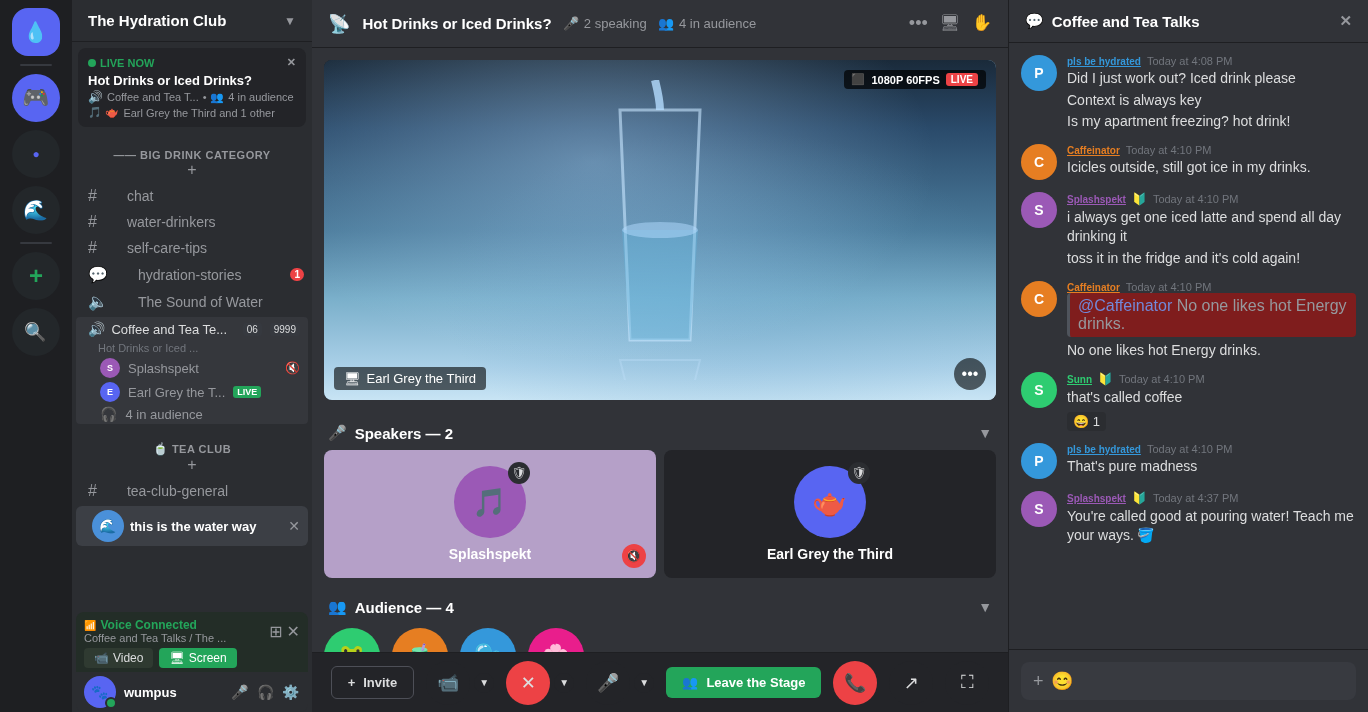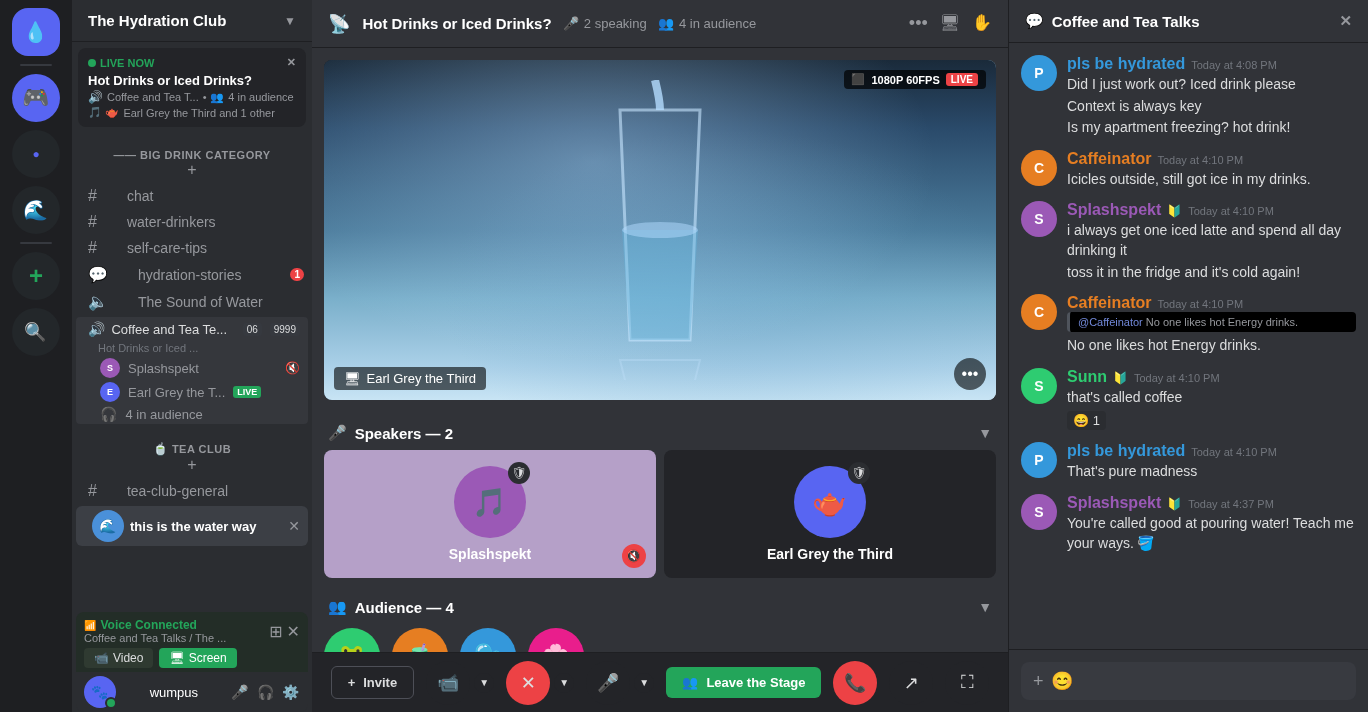--- a/index.html
+++ b/index.html
@@ -443,21 +443,21 @@
     }
     .msg-avatar {
       width: 36px; height: 36px;
       border-radius: 50%;
       flex-shrink: 0;
       display: flex; align-items: center; justify-content: center;
       font-size: 14px; font-weight: 700; color: #fff;
     }
     .msg-content { flex: 1; }
     .msg-header { display: flex; align-items: baseline; gap: 6px; flex-wrap: wrap; }
-    .msg-author { font-weight: 600; font-size: 16px; color: #fff; }
+    .msg-author { font-weight: 600; font-size: 10px; color: #fff; text-decoration: underline; }
     .msg-time { font-size: 11px; color: #72767d; }
     .msg-text { font-size: 14px; color: #dcddde; line-height: 1.4; margin-top: 2px; }
     .msg-reaction {
       display: inline-flex;
       align-items: center;
       gap: 4px;
       background: #2b2d31;
       border-radius: 4px;
       padding: 2px 6px;
       font-size: 13px;
@@ -673,21 +673,21 @@
       </div>
     </div>
   </div>
 
   <div style="background:#2b2d31;border-radius:0 0 8px 8px;margin:0 4px;padding:4px 8px;display:flex;align-items:center;gap:8px;">
     <div style="position:relative;">
       <div style="width:32px;height:32px;border-radius:50%;background:#5865f2;display:flex;align-items:center;justify-content:center;font-size:14px;">🐾</div>
       <div style="position:absolute;bottom:-1px;right:-1px;width:12px;height:12px;border-radius:50%;background:#23a55a;border:2px solid #2b2d31;"></div>
     </div>
     <div style="flex:1;">
-      <div style="font-size:13px;font-weight:400;color:#fff;text-align:center;">wumpus</div>
+      <div style="font-size:13px;font-weight:700;color:#fff;">wumpus</div>
     </div>
     <div style="display:flex;gap:8px;color:#96989d;">
       <span style="cursor:pointer;">🎤</span>
       <span style="cursor:pointer;">🎧</span>
       <span style="cursor:pointer;">⚙️</span>
     </div>
   </div>
 </div>
 
 <div class="stage-area">
@@ -881,21 +881,21 @@
       </div>
     </div>
 
     <div class="chat-message">
       <div class="msg-avatar" style="background:#e67e22;">C</div>
       <div class="msg-content">
         <div class="msg-header">
           <span class="msg-author" style="color:#e67e22;">Caffeinator</span>
           <span class="msg-time">Today at 4:10 PM</span>
         </div>
-        <div style="background:#000000;border-left:3px solid #4f545c;border-radius:4px;padding:4px 8px;margin-bottom:4px;font-size:11px;color:#96989d;">
+        <div style="background:#7f1d1d;border-left:3px solid #4f545c;border-radius:4px;padding:4px 8px;margin-bottom:4px;font-size:16px;color:#96989d;">
           <span class="mention">@Caffeinator</span> No one likes hot Energy drinks.
         </div>
         <div class="msg-text">No one likes hot Energy drinks.</div>
       </div>
     </div>
 
     <div class="chat-message">
       <div class="msg-avatar" style="background:#2ecc71;">S</div>
       <div class="msg-content">
         <div class="msg-header">

